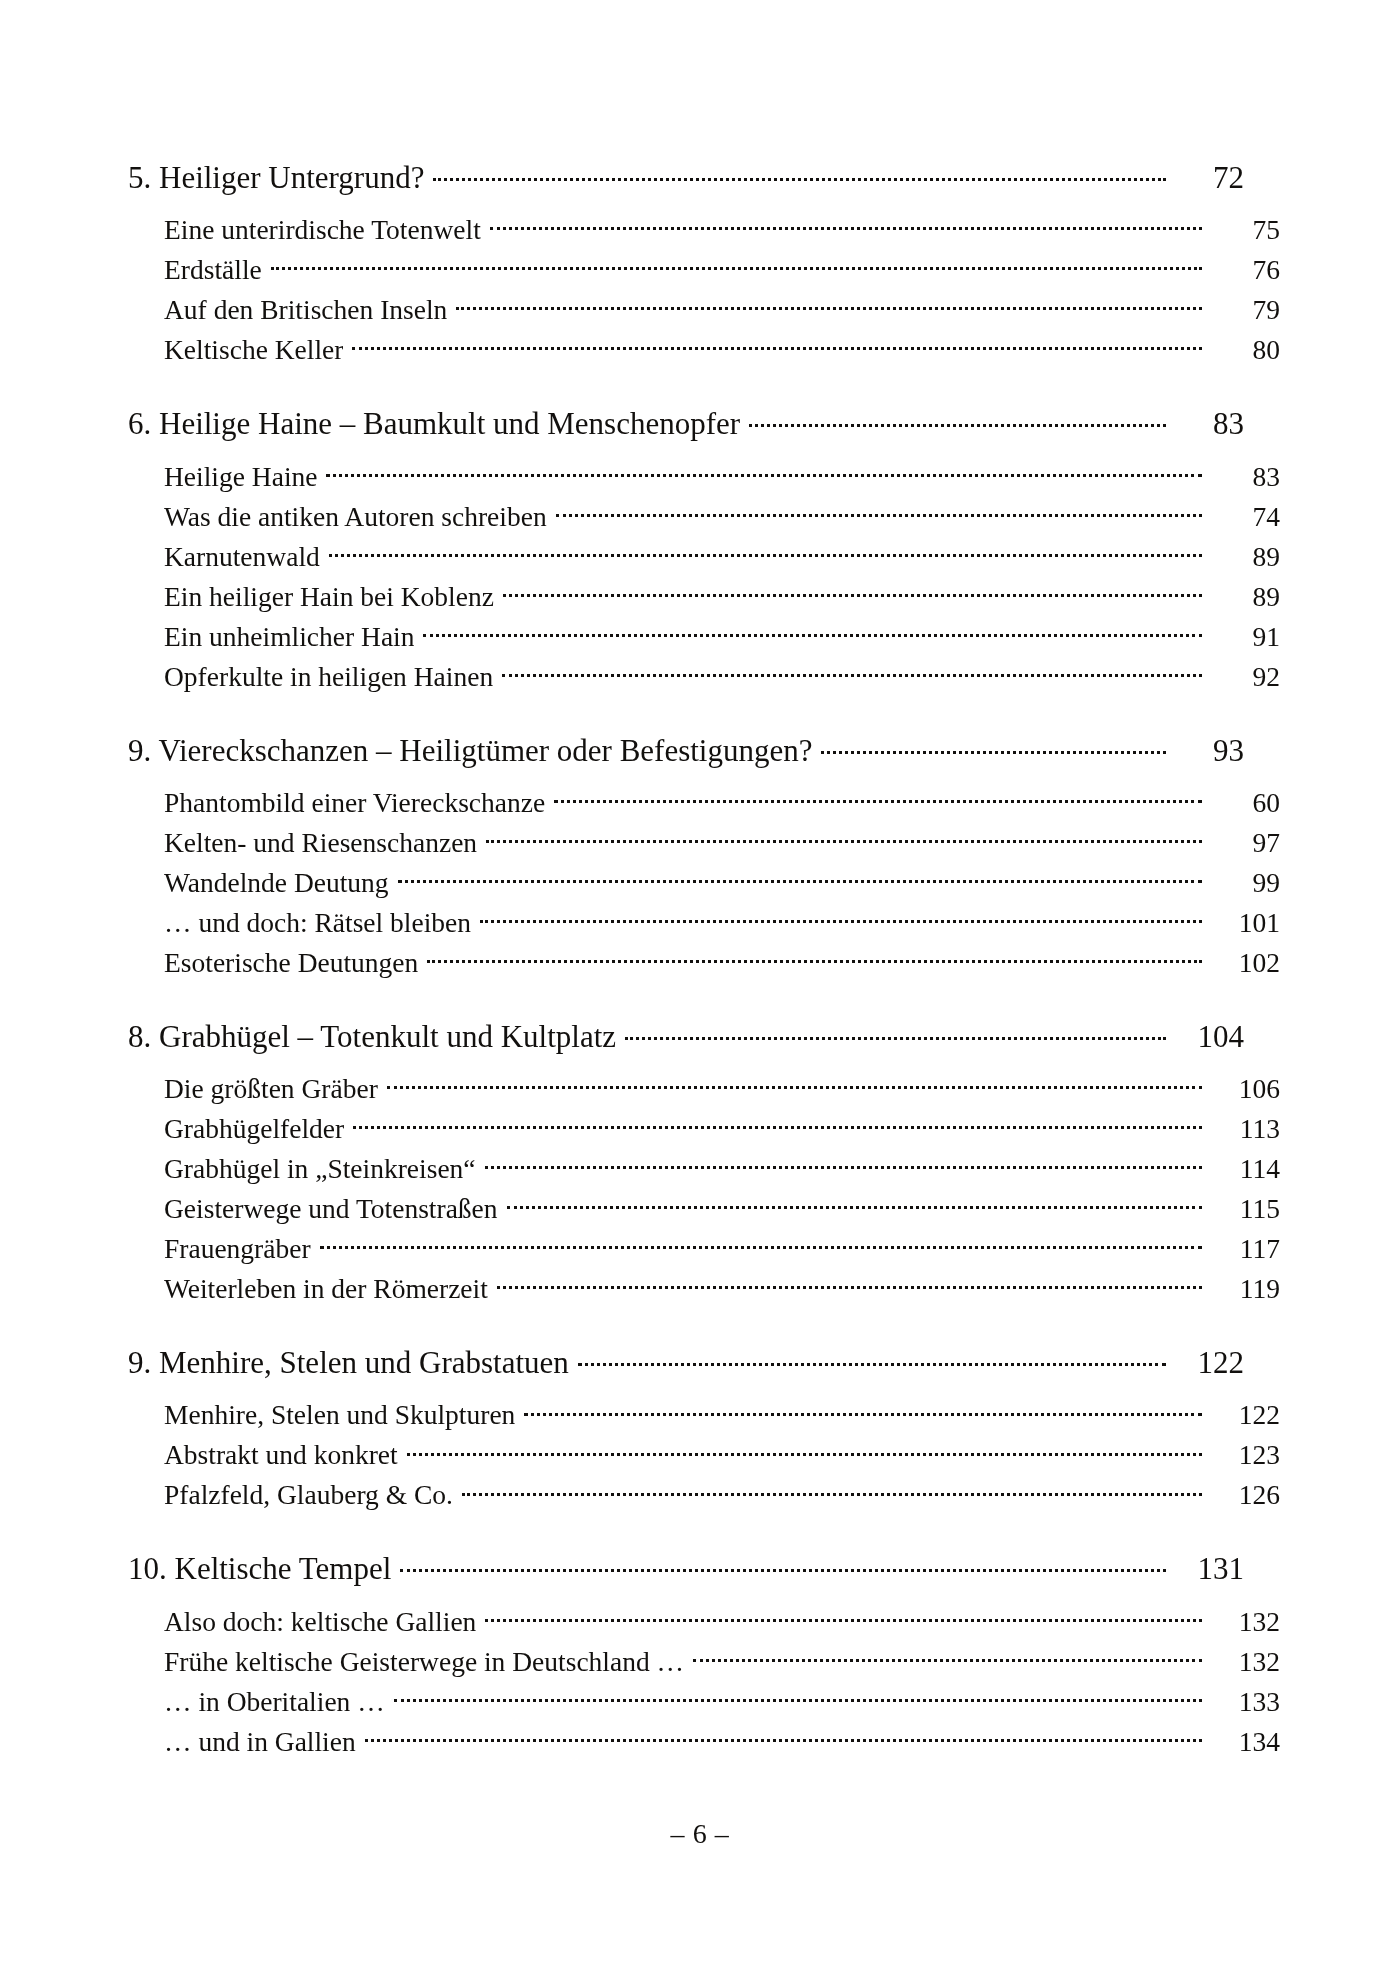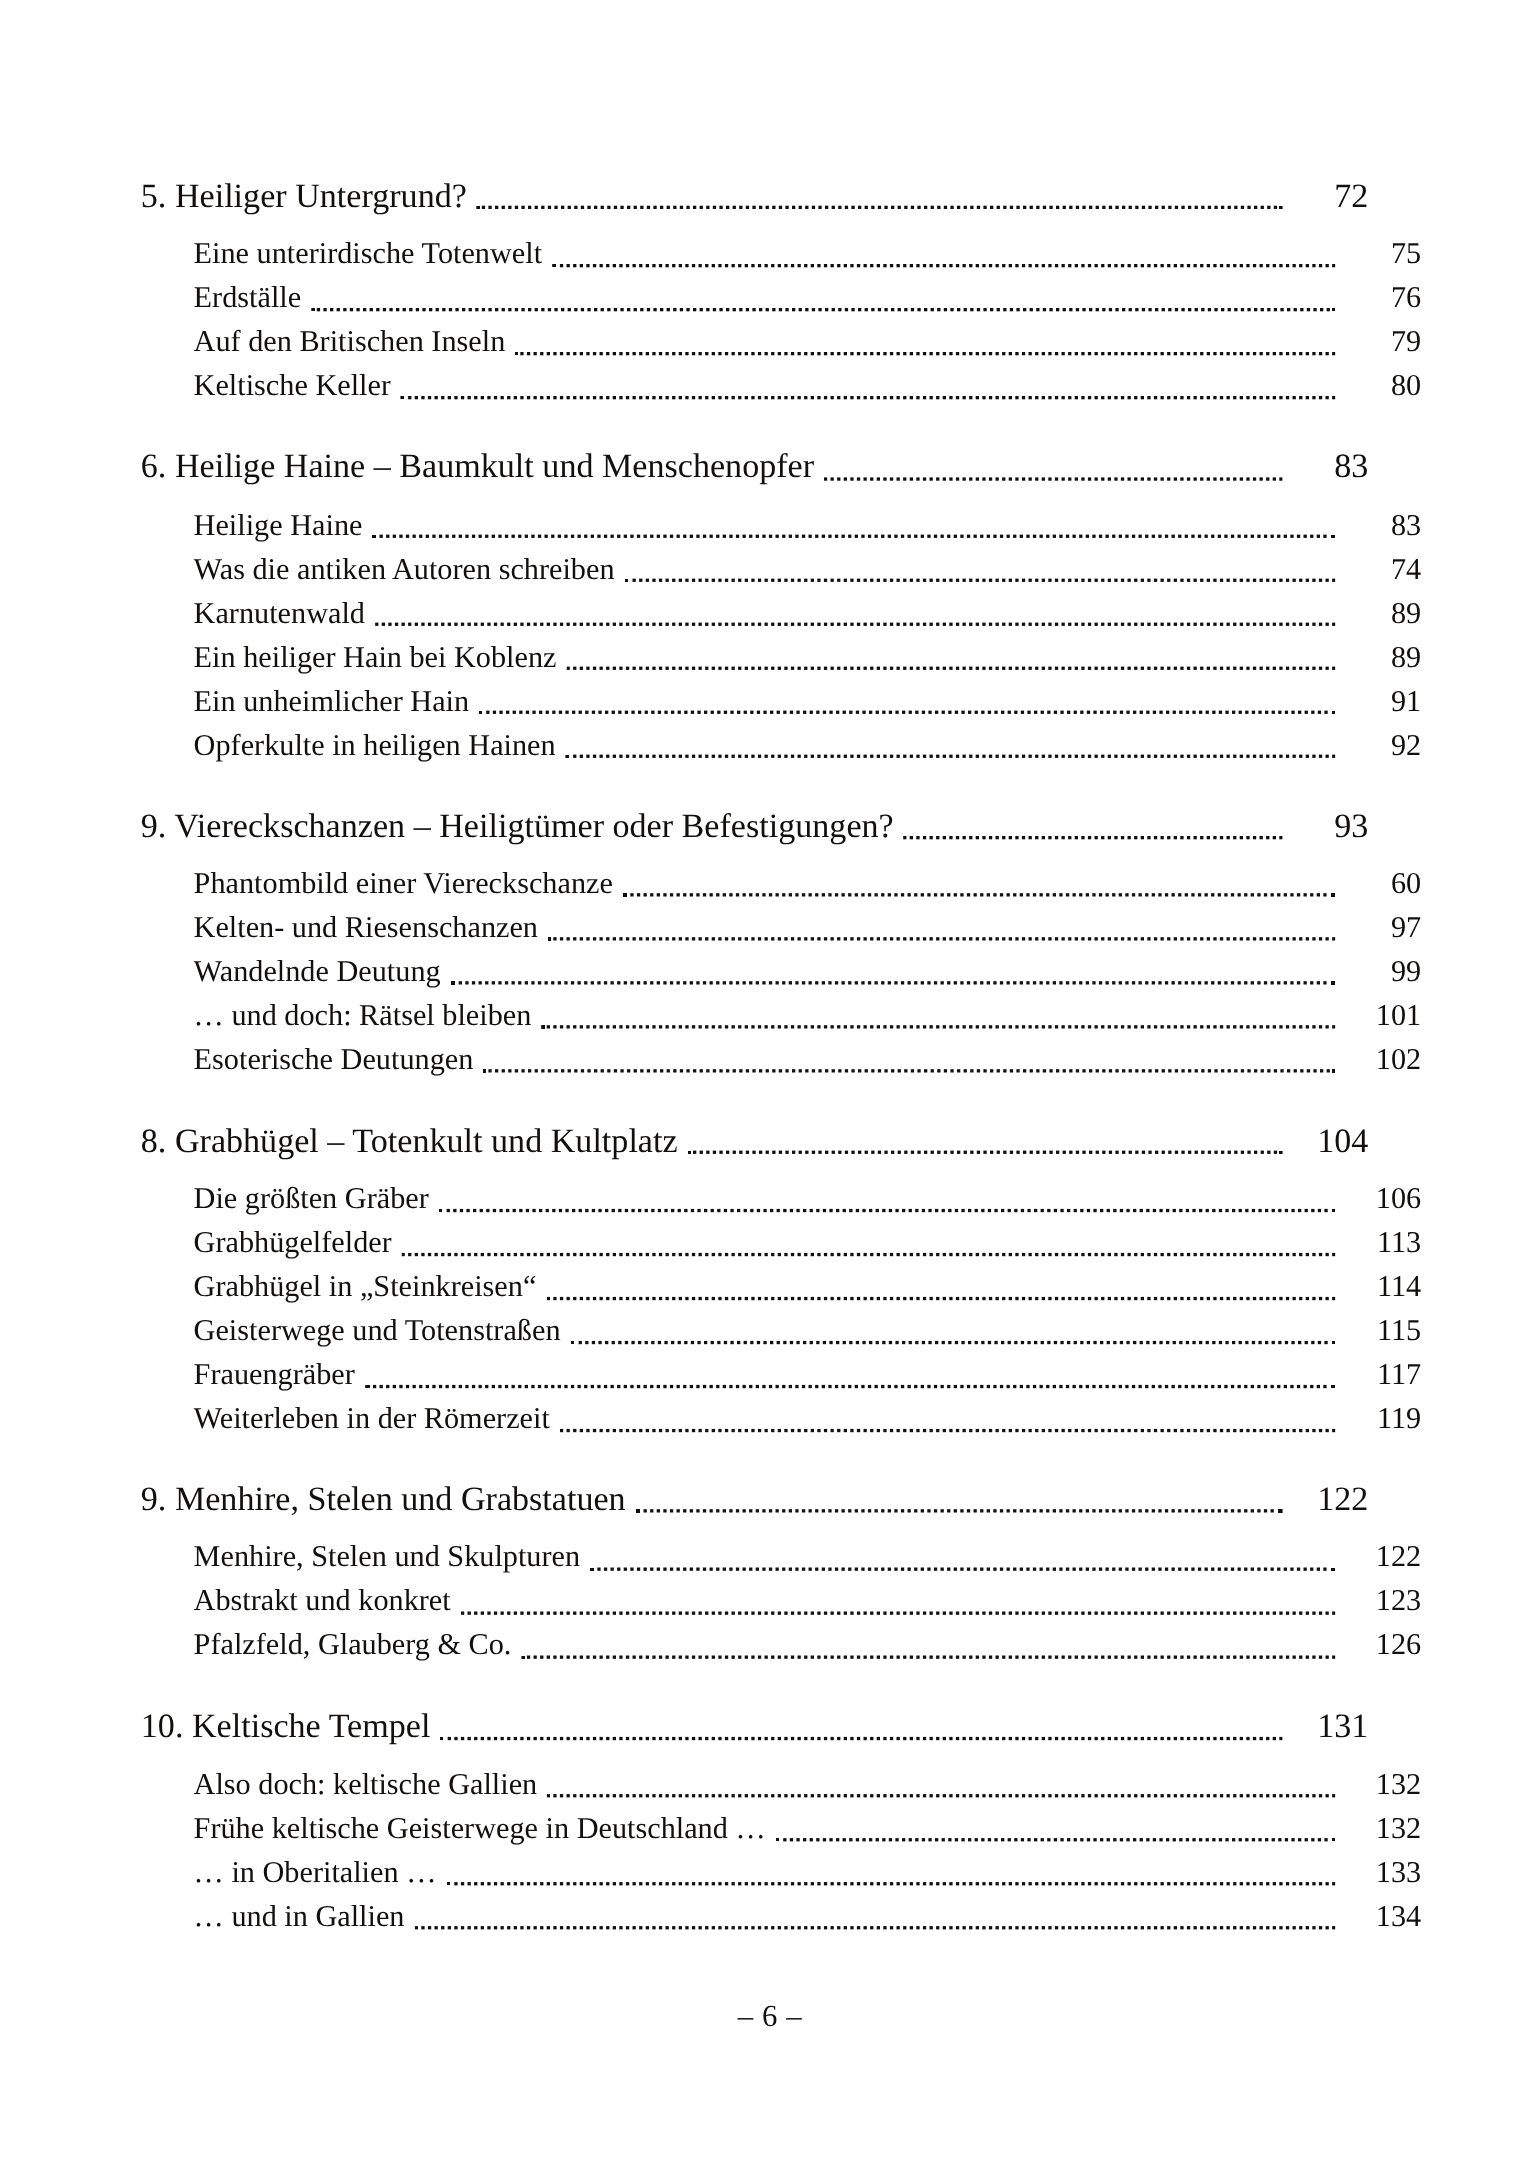--- a/index.html
+++ b/index.html
@@ -26,21 +26,21 @@
     width: 1116px;
   }
   .group {
     margin-bottom: 34px;
   }
   .group:last-child {
     margin-bottom: 0;
   }
   .entry {
     display: flex;
-    align-items: flex-end;
+    align-items: flex-start;
     width: 100%;
     white-space: nowrap;
   }
   .entry .label {
     flex: 0 1 auto;
     overflow: hidden;
   }
   .entry .leader {
     flex: 1 1 auto;
     min-width: 10px;
@@ -73,21 +73,21 @@
     margin-bottom: 12px;
   }
   .entry.chapter .leader::before {
     bottom: 0.26em;
   }
 
   
   .entry.sub {
     font-size: 27.5px;
     line-height: 1.455;
-    margin-left: 48px;
+    margin-left: 36px;
   }
   .entry.sub .pageno {
     width: 74px;
   }
 
   .footer {
     position: absolute;
     left: 0;
     right: 0;
     top: 1818px;

